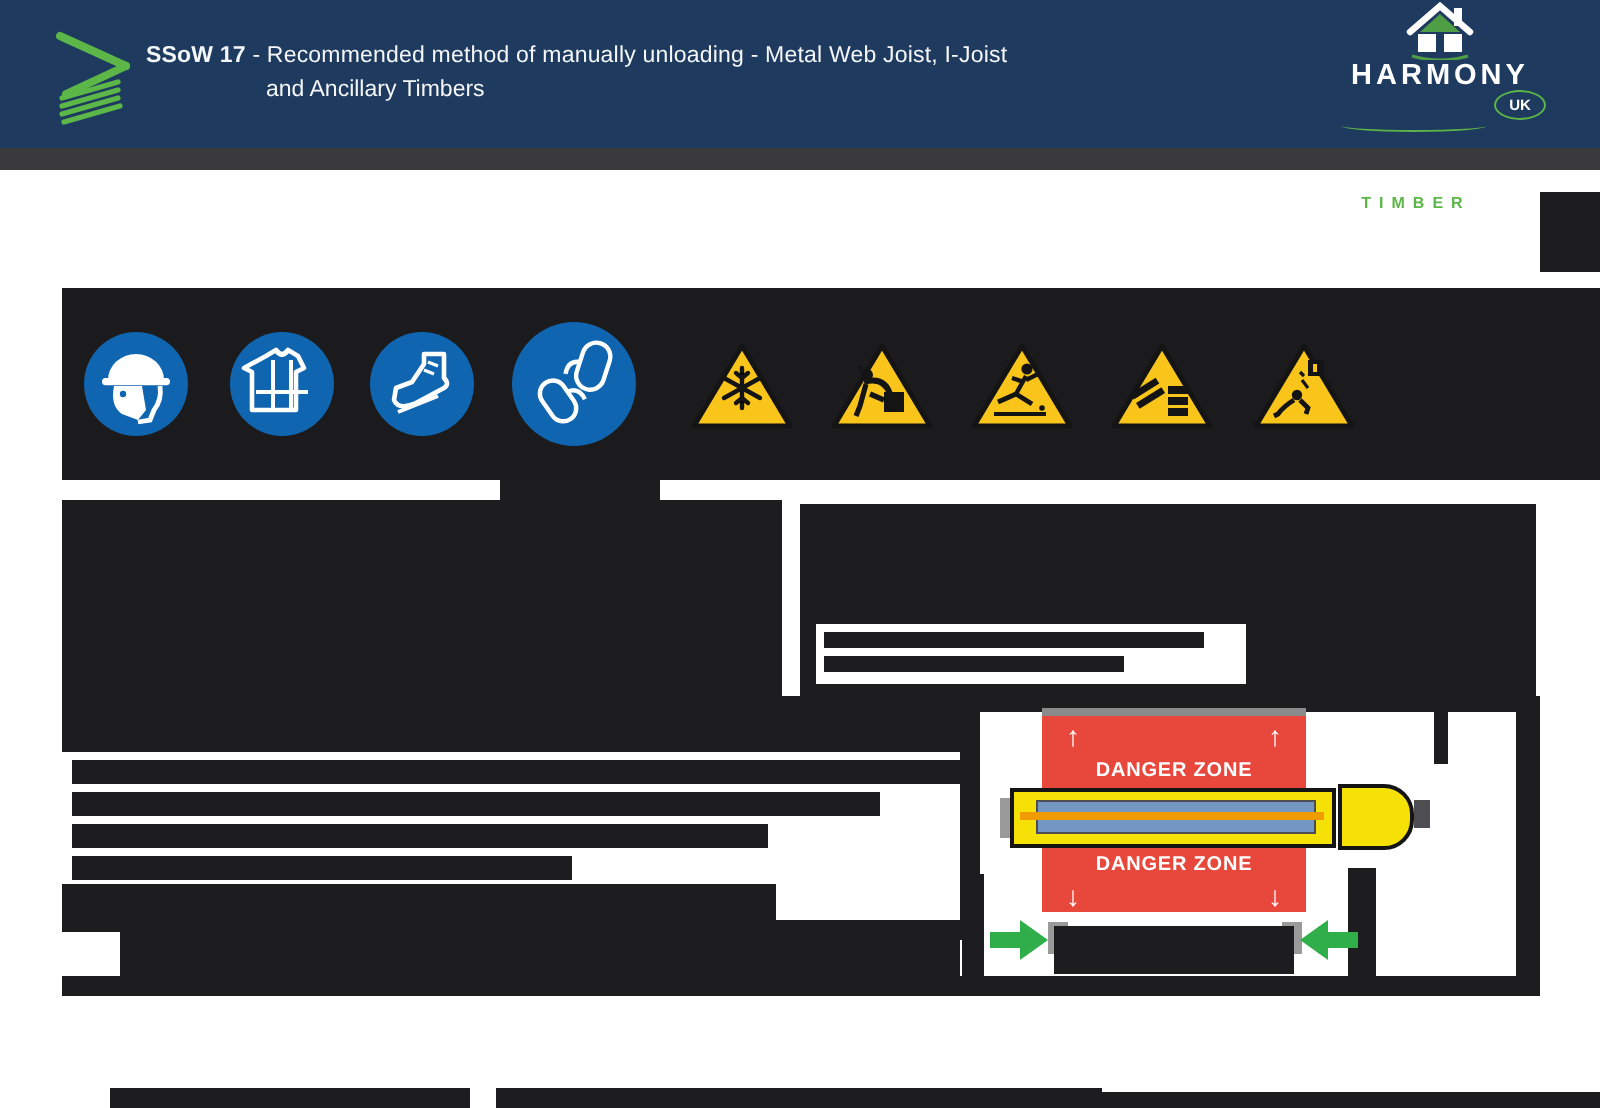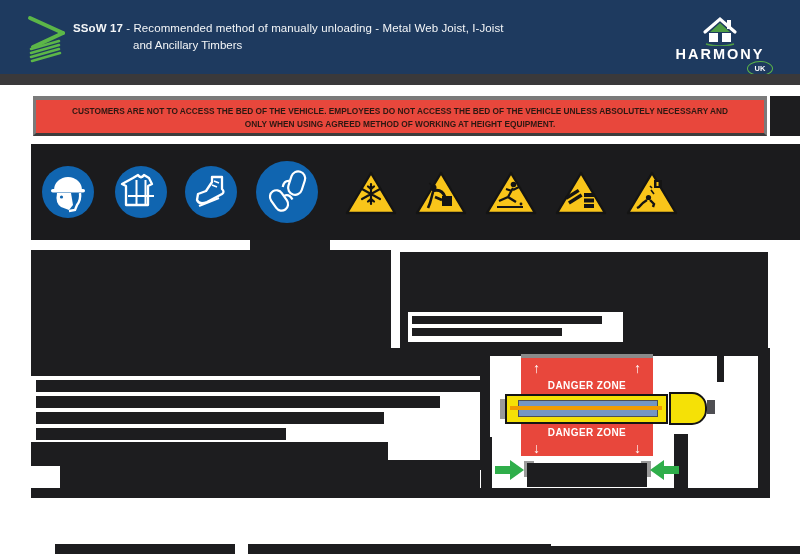--- a/index.html
+++ b/index.html
@@ -10,21 +10,21 @@
   .abs{position:absolute;}
   .black{background:#1d1d1f;}
 
   
   #header{left:0;top:0;width:800px;height:74px;background:#1e3a5f;}
   #header-shadow{left:0;top:74px;width:800px;height:11px;background:#3a393b;}
   #title-line1{left:73px;top:22px;color:#f4f6f8;font-size:11.5px;letter-spacing:.1px;white-space:nowrap;}
   #title-line1 b{font-weight:bold;}
   #title-line2{left:133px;top:39px;color:#f4f6f8;font-size:11.5px;white-space:nowrap;}
 
-  #brand{left:663px;top:16px;width:114px;height:66px;text-align:center;}
+  #brand{left:663px;top:0;width:114px;height:66px;text-align:center;}
   #brand-name{left:0;top:30px;width:114px;color:#ffffff;font-weight:bold;font-size:14.5px;letter-spacing:2px;}
   #brand-timber{left:6px;top:49px;width:78px;color:#5cb648;font-size:8px;font-weight:bold;letter-spacing:4px;margin-top:48px;}
   #brand-uk{left:84px;top:45px;width:24px;height:13px;border:1.5px solid #5cb648;border-radius:50%;
     color:#fff;font-size:7.5px;font-weight:bold;line-height:13px;text-align:center;}
   #brand-swoosh{left:8px;top:60px;width:72px;height:5px;border-bottom:1.5px solid #5cb648;border-radius:50%;}
 
   
   #banner{left:33px;top:96px;width:734px;height:40px;background:#e8473c;box-sizing:border-box;
     border:3px solid #7a7a7a;border-top-width:4px;border-bottom-color:#3c3c3c;
     color:#2d1812;font-weight:bold;font-size:8.3px;text-align:center;line-height:1.55;padding-top:5px;}
@@ -97,24 +97,20 @@
         <path d="M4,28 q14,4 28,0" stroke="#4f9d45" stroke-width="1.5" fill="none"></path>
       </svg>
       <div id="brand-name" class="abs">HARMONY</div>
       <div id="brand-timber" class="abs">TIMBER</div>
       <div id="brand-uk" class="abs">UK</div>
       <div id="brand-swoosh" class="abs"></div>
     </div>
   </div>
   <div id="header-shadow" class="abs"></div>
 
-  <div id="banner" class="abs">
-    <span style="display:block">CUSTOMERS ARE NOT TO ACCESS THE BED OF THE VEHICLE. EMPLOYEES DO NOT ACCESS THE BED OF THE VEHICLE UNLESS ABSOLUTELY NECESSARY AND</span>
-    <span style="display:block">ONLY WHEN USING AGREED METHOD OF WORKING AT HEIGHT EQUIPMENT.</span>
-  </div>
   <div id="banner-corner" class="abs black"></div>
 
   <div id="icon-strip" class="abs">
 
     <svg class="ppe" style="left:11px;top:22px" width="52" height="52" viewBox="0 0 52 52">
       <circle cx="26" cy="26" r="26" fill="#1065b0"></circle>
       <path d="M15,27 q-2,10 4,14 l8,3 4,-5 -2,-12 z" fill="#fff"></path>
       <path d="M12,24 a14,13 0 0 1 28,0 z" fill="#fff"></path>
       <rect x="9" y="23" width="34" height="3.6" rx="1.8" fill="#fff"></rect>
       <path d="M38,27 q1,7 -3,12 l-2,5 -6,1" fill="none" stroke="#fff" stroke-width="2.4"></path>

